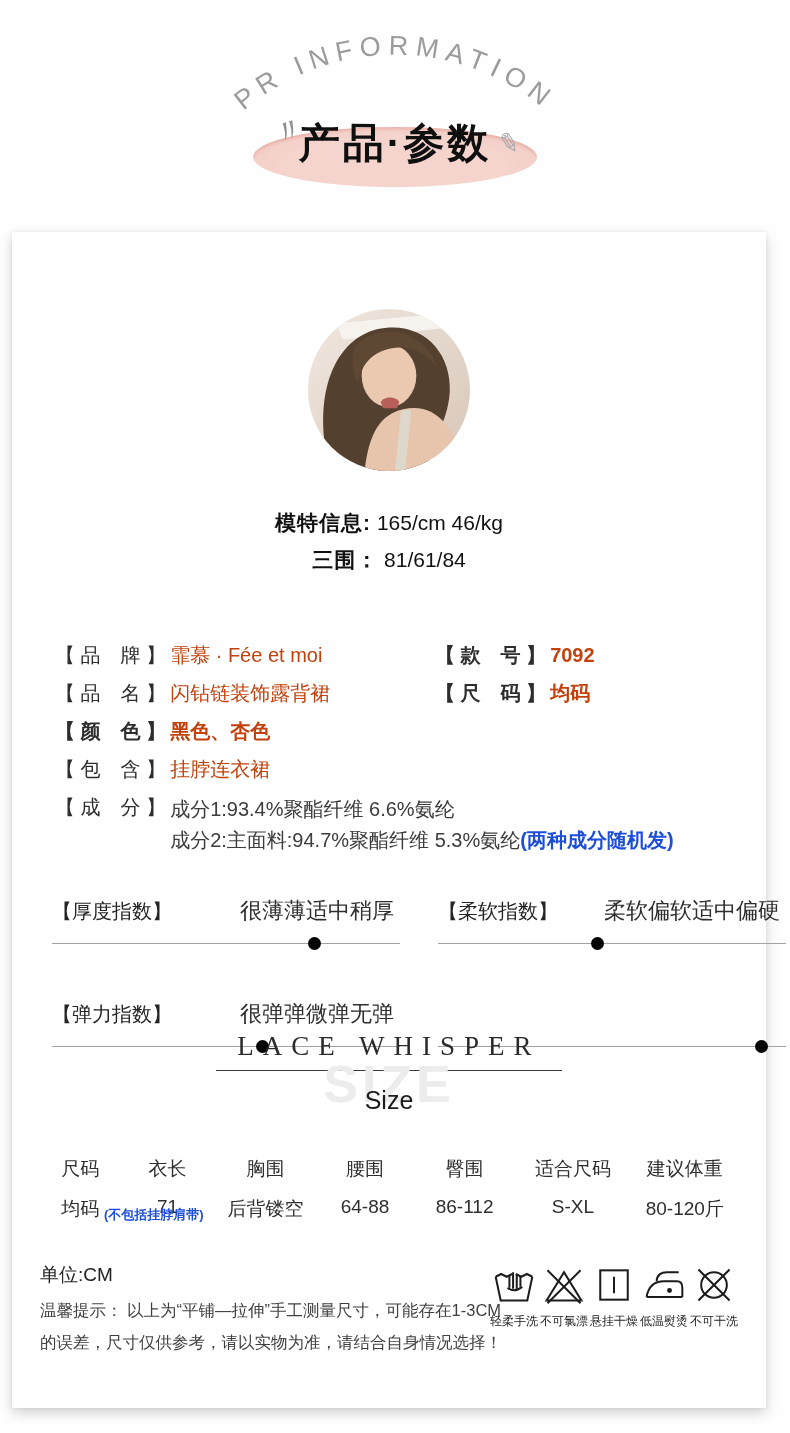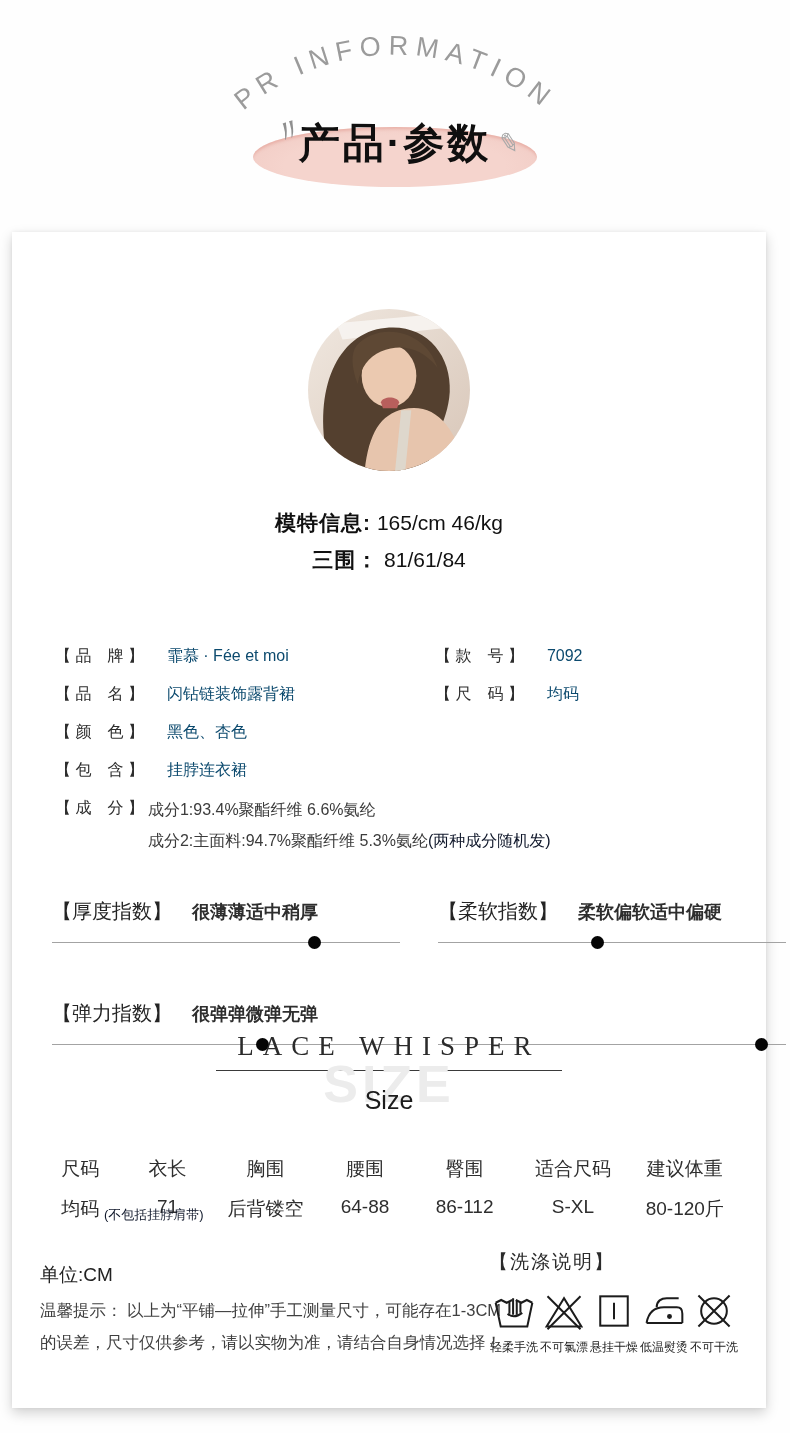--- a/index.html
+++ b/index.html
@@ -27,38 +27,38 @@
 
   .photo { position:absolute; top:77px; left:50%; transform:translateX(-50%);
            width:162px; height:162px; border-radius:50%; overflow:hidden; }
   .photo svg { display:block; width:100%; height:100%; }
 
   .model-info { position:absolute; top:272px; left:0; width:100%; text-align:center;
                 font-size:21px; line-height:37px; color:#111; }
   .model-info b { font-weight:bold; letter-spacing:1px; }
 
   
-  .attrs { position:absolute; top:410px; left:43px; right:16px; font-size:16px; color:#3c3c3c; }
+  .attrs { position:absolute; top:410px; left:43px; right:16px; font-size:20px; color:#3c3c3c; }
   .attr-row { display:flex; margin-bottom:11px; line-height:27px; }
   .attr-cell { display:flex; }
   .attr-cell.l { width:380px; }
-  .attr-cell.r { flex:1; }
+  .attr-cell.r { flex:1;font-weight:bold; }
   .attr-label { white-space:pre; color:#2d2d2d; margin-right:4px; }
-  .attr-value { color:#0c4a6e;margin-left:19px; }
+  .attr-value { color:#c2410c; }
   .comp-lines { line-height:31px; }
-  .red { color:#0f172a; }
+  .red { color:#1d4ed8;font-weight:bold; }
 
   
   .scales { position:absolute; top:650px; left:40px; display:grid;
             grid-template-columns:348px 348px; column-gap:38px; row-gap:41px; }
   .scale { position:relative; width:348px; padding-bottom:18px; }
   .scale-text { display:flex; align-items:baseline; }
   .scale-label { font-size:20px; color:#242424; white-space:nowrap;margin-top:16px; }
-  .opts { flex:1; display:flex; justify-content:flex-start; padding:0 6px 0 20px;
-          font-size:18px; color:#2e2e2e;font-weight:bold; }
+  .opts { flex:1; display:flex; justify-content:flex-end; padding:0 6px 0 20px;
+          font-size:22px; color:#2e2e2e; }
   .scale-line { position:absolute; left:0; right:0; bottom:0; height:1px; background:#a3a3a3; }
   .dot { position:absolute; bottom:-6px; width:13px; height:13px; border-radius:50%; background:#050505; }
 
   
   .lace { position:absolute; top:799px; left:50%; transform:translateX(-50%); width:346px;
           text-align:center; font-family:"Liberation Serif","DejaVu Serif",serif;
           font-size:27px; letter-spacing:9px; color:#2b2b2b; padding-bottom:8px;
           border-bottom:1.5px solid #3a3a3a; white-space:nowrap; }
   .size-wrap { position:absolute; top:820px; left:0; width:100%; height:80px; text-align:center; }
   .watermark { position:absolute; top:2px; left:0; width:100%; font-size:52px; font-weight:bold;
@@ -249,21 +249,20 @@
       <div class="tnote red">(不包括挂脖肩带)</div>
     </div>
 
     <div class="unit">单位:CM</div>
     <div class="tips">
       <div>温馨提示： 以上为“平铺—拉伸”手工测量尺寸，可能存在1-3CM</div>
       <div>的误差，尺寸仅供参考，请以实物为准，请结合自身情况选择！</div>
     </div>
 
     <div class="wash">
-      <div class="wash-title">【洗涤说明】</div>
       <div class="wash-icons">
         <div class="wash-item">
           <svg viewBox="0 0 48 48" fill="none" stroke="#1c1c1c" stroke-width="2.2">
             <path d="M4 15 L9.5 41 H38.5 L44 15"></path>
             <path d="M4 15 L10 12 L16 15 L22 12"></path>
             <path d="M26 12 L32 15 L38 12 L44 15"></path>
             <path d="M19 27 V13 M23 28 V10 M27 28 V12 M31 26 V15"></path>
             <path d="M17 27 Q24 33 33 26"></path>
           </svg>
           <div class="wash-label">轻柔手洗</div>

